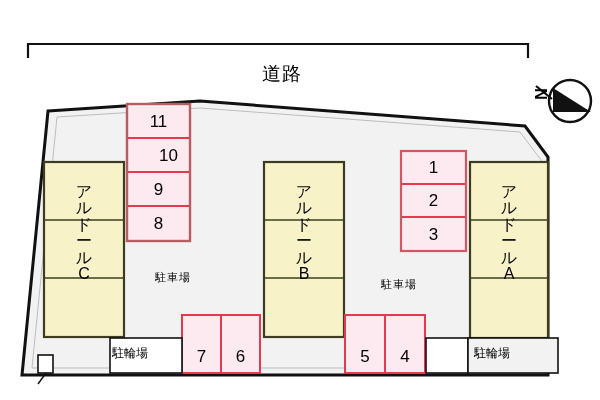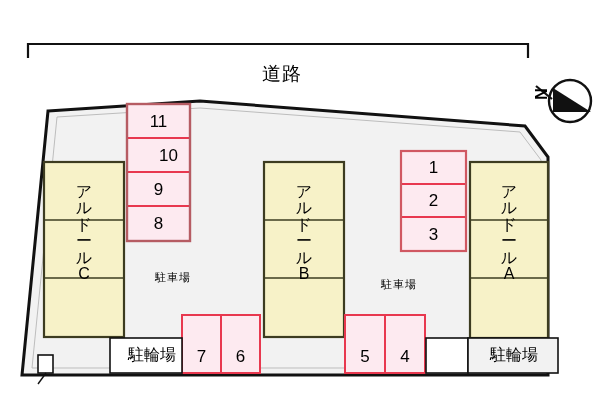--- a/index.html
+++ b/index.html
@@ -38,23 +38,22 @@
   .stall-num {
     font-size: 17px;
     font-weight: 400;
     text-align: center;
   }
   .lot-label {
     font-size: 11px;
     letter-spacing: 1px;
   }
   .bike-label {
-    font-size: 16px;
+    font-size: 12px;
     letter-spacing: 0px;
-    margin-left: 16px;
   }
   .gomi-label {
     font-size: 16px;
     left: 14px;
     top: 362px;
     letter-spacing: 2px;
   }
   .bldg-text {
     position: absolute;
     font-size: 16px;

